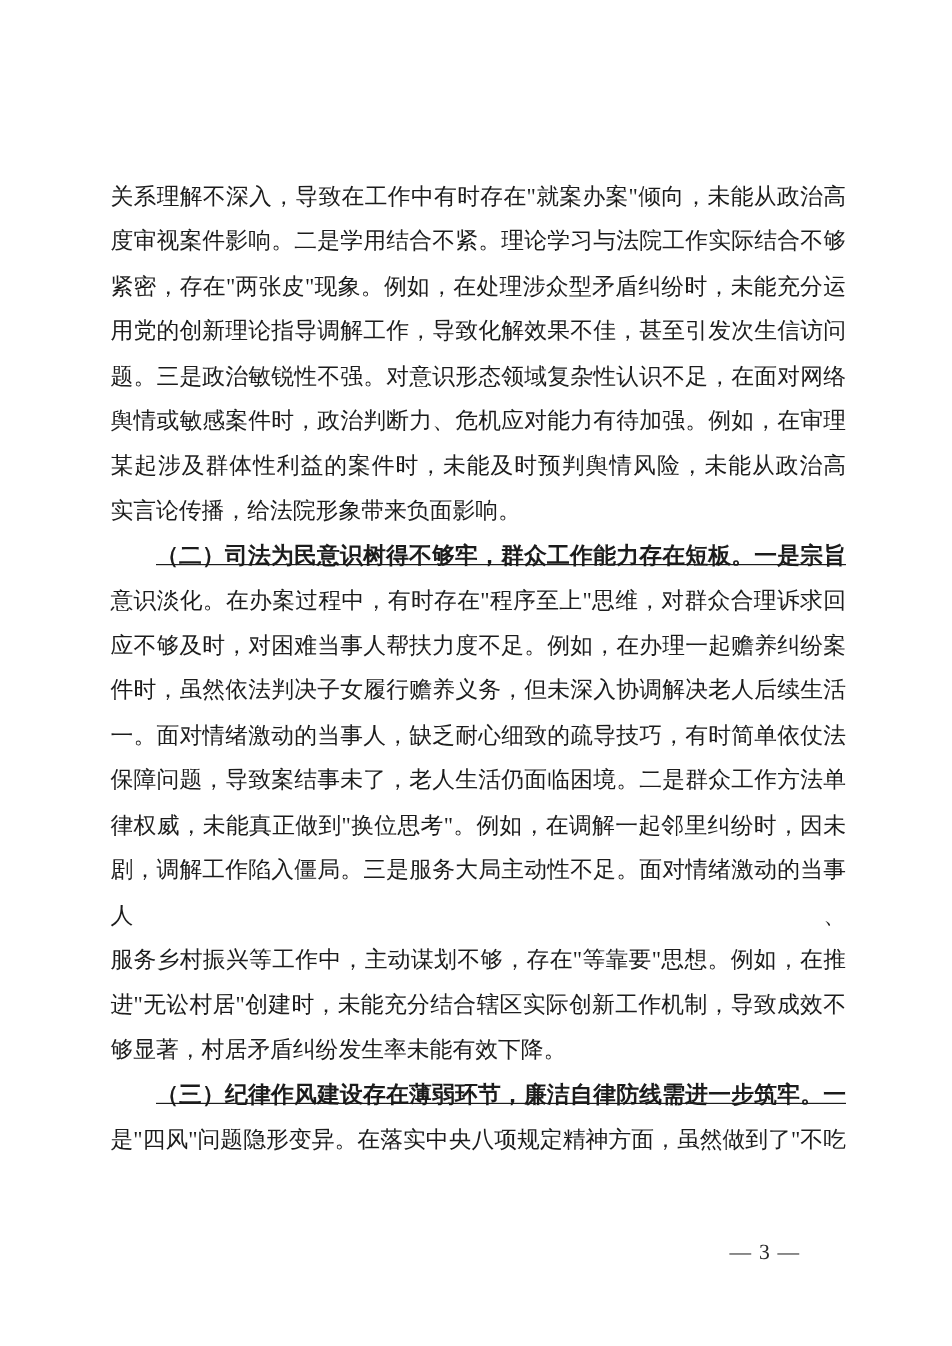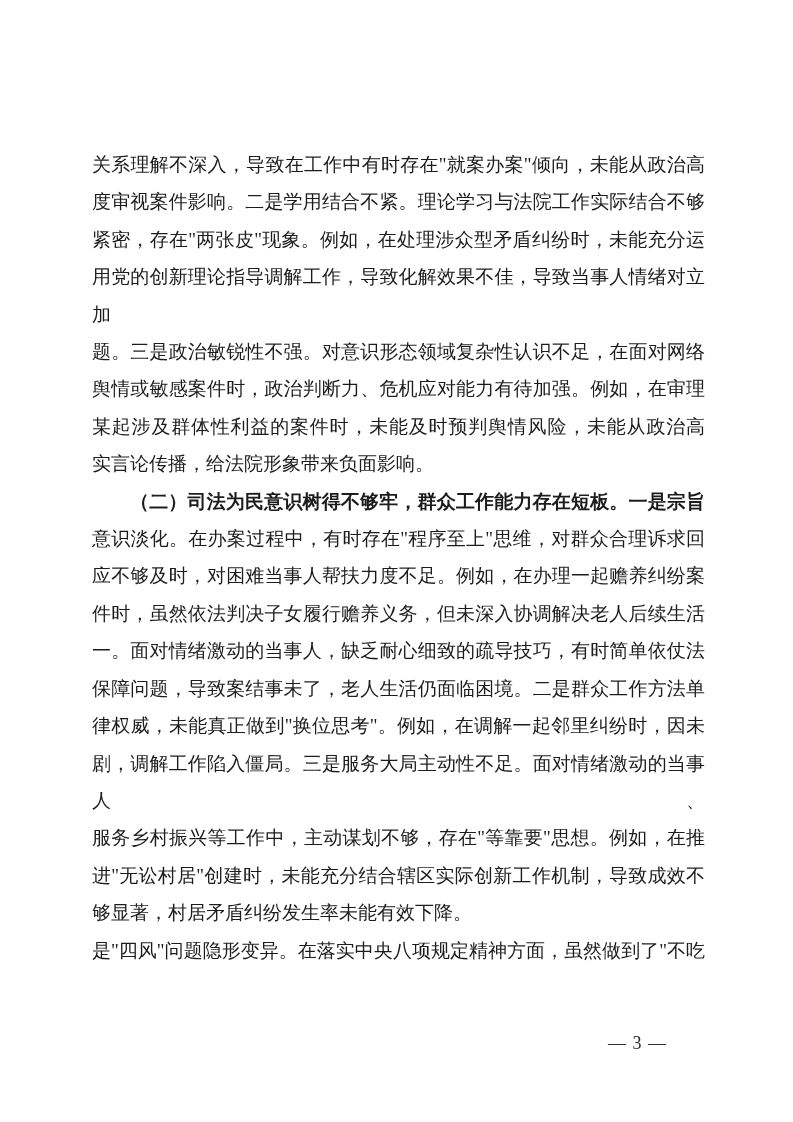--- a/index.html
+++ b/index.html
@@ -30,20 +30,21 @@
   }
   .line {
     text-align: justify;
   }
   .line.fill {
     text-align-last: justify;
     -moz-text-align-last: justify;
   }
   .line.heading {
     font-weight: bold;
+    text-decoration: underline;
   }
   .line.indent {
     text-indent: 2em;
   }
   .page-footer {
     position: absolute;
     top: 1031px;
     right: 126px;
     font-size: 18px;
     line-height: 24px;
@@ -53,37 +54,38 @@
 </style>
 </head>
 <body>
 
 <div class="page">
   <div class="doc-body">
       <div class="paragraph">
         <div class="line fill">关系理解不深入，导致在工作中有时存在"就案办案"倾向，未能从政治高</div>
         <div class="line fill">度审视案件影响。二是学用结合不紧。理论学习与法院工作实际结合不够</div>
         <div class="line fill">紧密，存在"两张皮"现象。例如，在处理涉众型矛盾纠纷时，未能充分运</div>
-        <div class="line fill">用党的创新理论指导调解工作，导致化解效果不佳，导致当事人情绪对立加</div>
+        <div class="line fill">用党的创新理论指导调解工作，导致化解效果不佳，甚至引发次生信访问</div>
         <div class="line fill">题。三是政治敏锐性不强。对意识形态领域复杂性认识不足，在面对网络</div>
         <div class="line fill">舆情或敏感案件时，政治判断力、危机应对能力有待加强。例如，在审理</div>
         <div class="line fill">某起涉及群体性利益的案件时，未能及时预判舆情风险，未能从政治高</div>
         <div class="line">实言论传播，给法院形象带来负面影响。</div>
       </div>
       <div class="paragraph">
         <div class="line fill heading indent">（二）司法为民意识树得不够牢，群众工作能力存在短板。一是宗旨</div>
         <div class="line fill">意识淡化。在办案过程中，有时存在"程序至上"思维，对群众合理诉求回</div>
         <div class="line fill">应不够及时，对困难当事人帮扶力度不足。例如，在办理一起赡养纠纷案</div>
         <div class="line fill">件时，虽然依法判决子女履行赡养义务，但未深入协调解决老人后续生活</div>
         <div class="line fill">一。面对情绪激动的当事人，缺乏耐心细致的疏导技巧，有时简单依仗法</div>
         <div class="line fill">保障问题，导致案结事未了，老人生活仍面临困境。二是群众工作方法单</div>
         <div class="line fill">律权威，未能真正做到"换位思考"。例如，在调解一起邻里纠纷时，因未</div>
         <div class="line fill">剧，调解工作陷入僵局。三是服务大局主动性不足。面对情绪激动的当事人、</div>
         <div class="line fill">服务乡村振兴等工作中，主动谋划不够，存在"等靠要"思想。例如，在推</div>
         <div class="line fill">进"无讼村居"创建时，未能充分结合辖区实际创新工作机制，导致成效不</div>
         <div class="line">够显著，村居矛盾纠纷发生率未能有效下降。</div>
       </div>
       <div class="paragraph">
+        <div class="line fill heading indent">（三）纪律作风建设存在薄弱环节，廉洁自律防线需进一步筑牢。一</div>
         <div class="line fill">是"四风"问题隐形变异。在落实中央八项规定精神方面，虽然做到了"不吃</div>
       </div>
     </div>
   <div class="page-footer">— 3 —</div>
 </div>
 
 </body></html>

